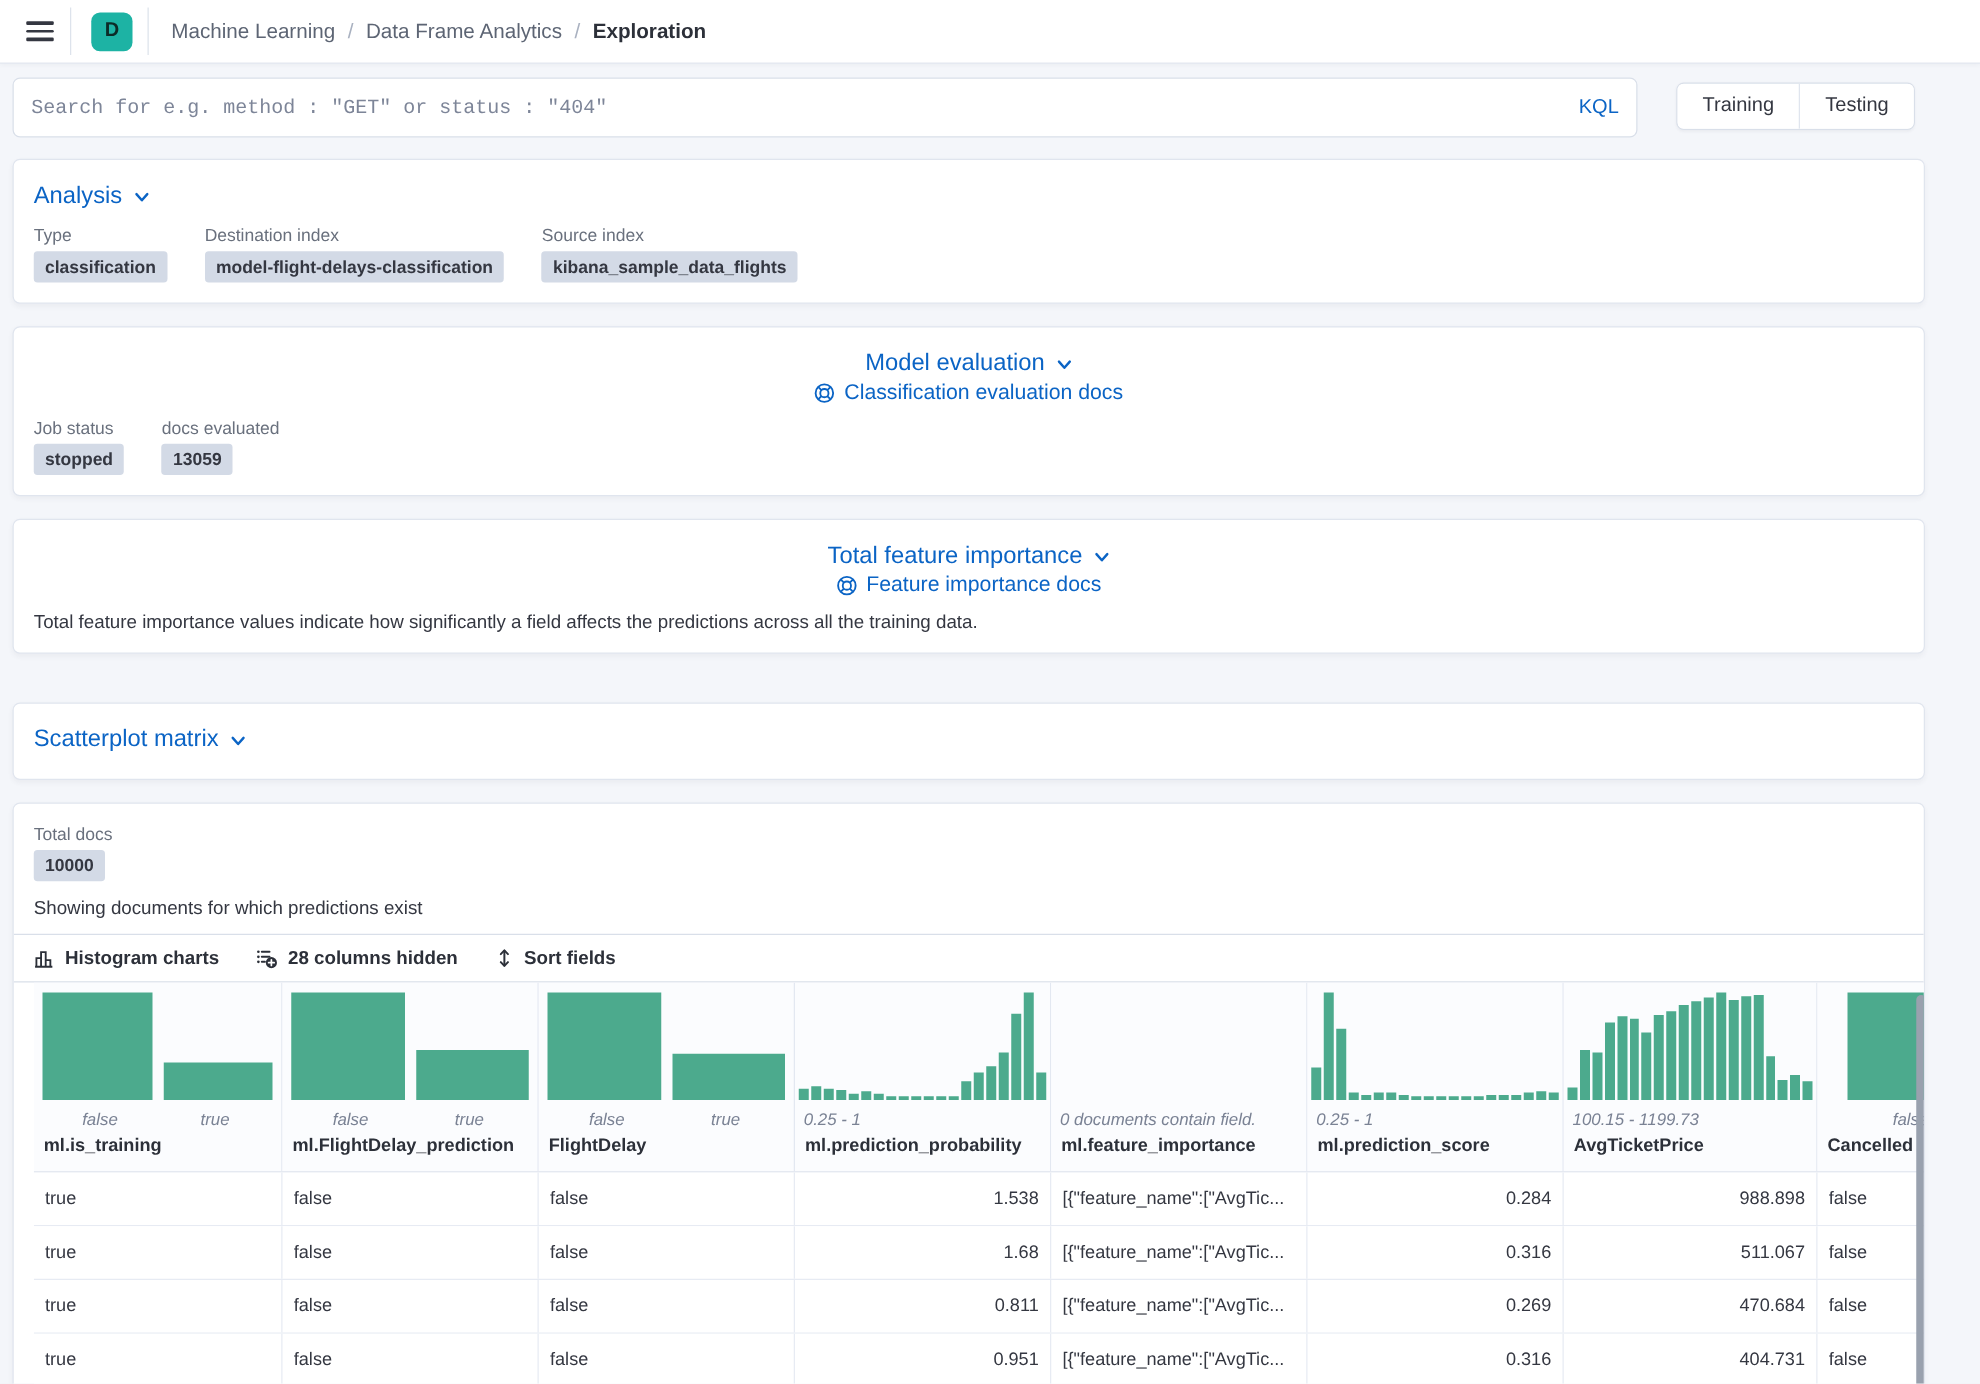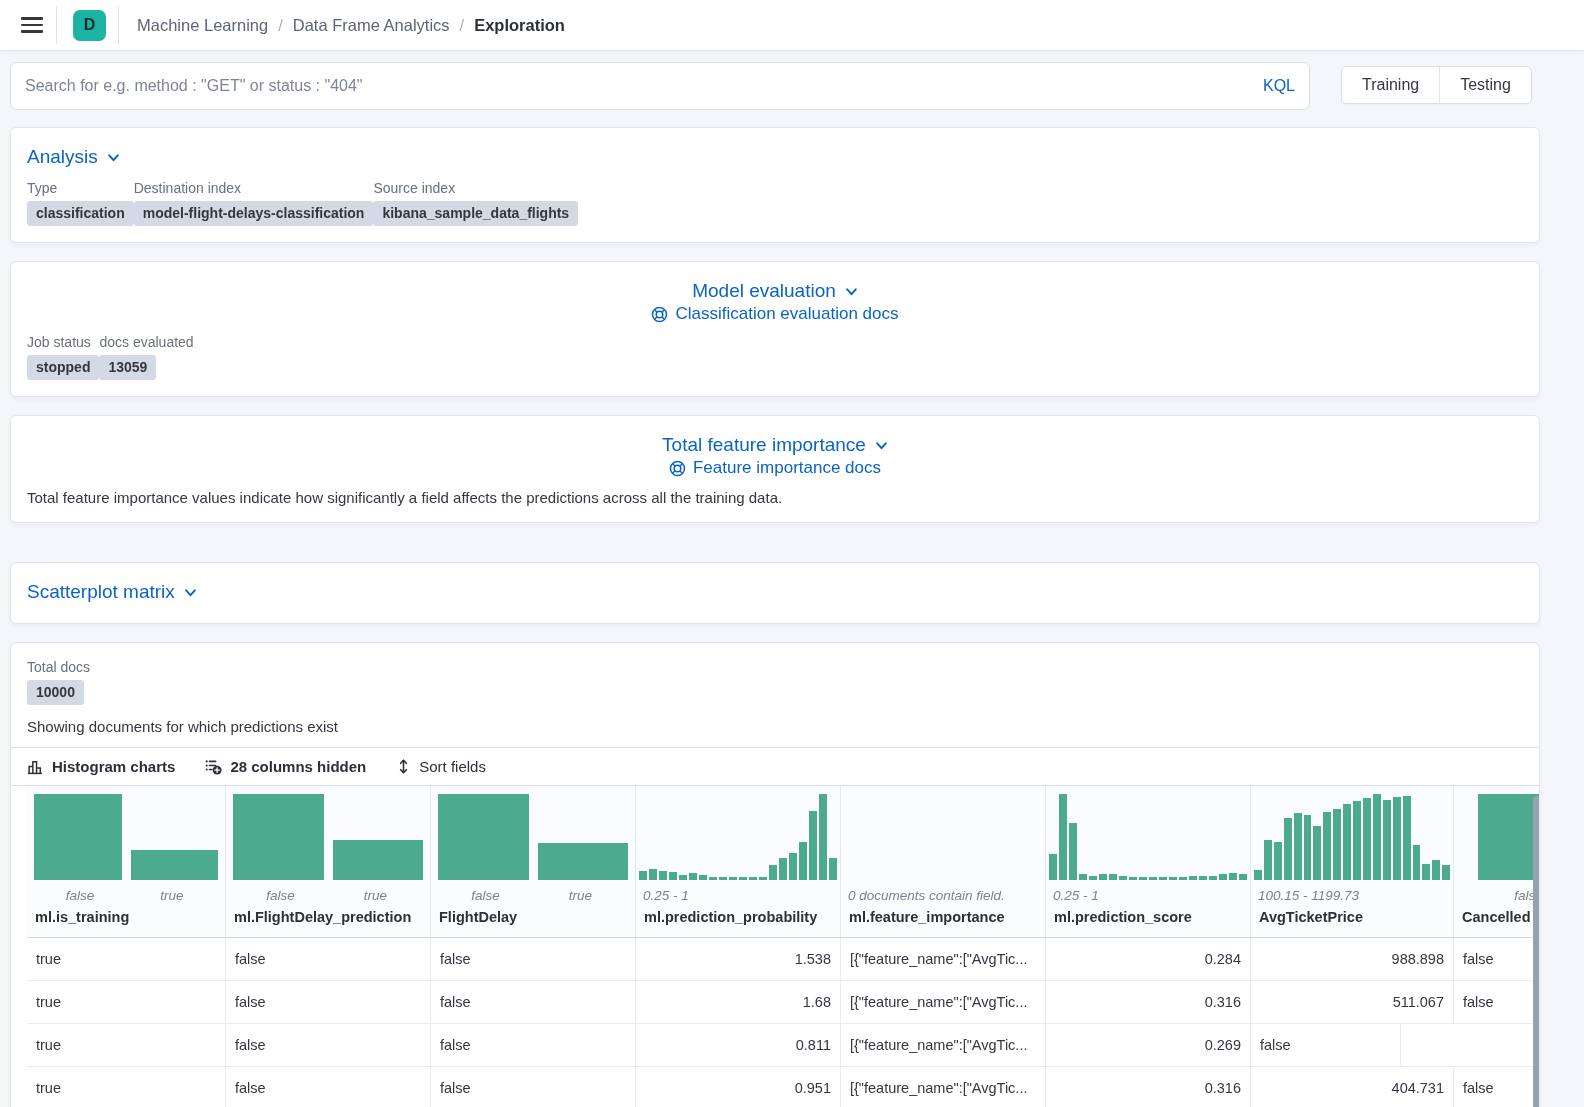--- a/index.html
+++ b/index.html
@@ -28,56 +28,56 @@
   .crumb.current { color: #2c3039; font-weight: 700; cursor: default; }
   
   .content { padding: 12px 0 0 10px; width: 1540px; }
   .search-row { display: flex; align-items: flex-start; margin-bottom: 17px; }
   .search-box {
     width: 1300px; height: 48px; background: #fff; border: 1px solid #d9dfe9; border-radius: 6px;
     display: flex; align-items: center; padding: 0 14px;
   }
   .search-box input {
     flex: 1; border: none; outline: none; font-size: 16px; color: #343741; background: transparent;
-    font-family: Liberation Sans, sans-serif;
+    font-family: Liberation Mono, monospace;
   }
   .search-box input::placeholder { color: #7d8598; opacity: 1; }
   .kql-link { color: #0b64c5; font-size: 16px; margin-left: 12px; cursor: pointer; }
   .filter-group {
     margin-left: 31px; margin-top: 4px; display: flex; height: 38px; background: #fff;
     border: 1px solid #d9dfe9; border-radius: 6px; overflow: hidden; box-shadow: 0 1px 2px rgba(50,60,80,.05);
   }
   .filter-btn { padding: 0 20px; font-size: 16px; color: #343741; background: #fff; border: none; cursor: pointer; font-family: "Liberation Sans", sans-serif; }
   .filter-btn + .filter-btn { border-left: 1px solid #e0e5ee; }
   
   .panel {
     background: #fff; border: 1px solid #e0e5ee; border-radius: 6px;
     box-shadow: 0 2px 4px rgba(50,60,80,.05); padding: 16px; margin-bottom: 18px;
   }
   .panel-title-row { display: flex; align-items: center; justify-content: space-between; flex-direction: column; }
   .panel-title { display: flex; align-items: center; gap: 9px; color: #0b64c5; font-size: 19px; font-weight: 500; cursor: pointer; line-height: 26px; }
   .doc-link { display: flex; align-items: center; gap: 7px; color: #0b64c5; font-size: 17px; cursor: pointer; }
-  .fields-row { display: flex; margin-top: 10px; }
+  .fields-row { display: flex; gap: 30px; margin-top: 10px; }
   .field-label { font-size: 14px; color: #69707d; margin-bottom: 5px; }
   .badge {
     display: inline-block; background: #d3dae6; color: #343741; font-weight: 700; font-size: 14px;
     border-radius: 3px; padding: 4px 9px; line-height: 17px;
   }
   .panel-desc { margin-top: 11px; font-size: 15px; color: #343741; }
   .panel.tfi { margin-bottom: 39px; }
   .panel.scatter { margin-bottom: 18px; padding-bottom: 18px; }
   
   .panel.results { padding: 16px 0 0 0; height: 640px; overflow: hidden; }
   .results-inner { padding: 0 16px; }
   .subtitle { font-size: 15px; color: #343741; margin-top: 13px; margin-bottom: 12px; }
   .grid-toolbar {
     border-top: 1px solid #d9dfe9; border-bottom: 1px solid #d9dfe9;
     display: flex; align-items: center; gap: 30px; height: 39px; padding-left: 16px;
   }
-  .toolbar-btn { display: flex; align-items: center; gap: 8px; font-size: 15px; color: #2c3039; cursor: pointer; }
+  .toolbar-btn { display: flex; align-items: center; gap: 8px; font-size: 15px; color: #2c3039; cursor: pointer; font-weight: bold; }
   .toolbar-btn.bold { font-weight: 700; }
   
   .grid-wrap { position: relative; margin-left: 16px; width: 1520px; overflow: hidden; }
   .grid-header { display: flex; border-bottom: 1px solid #d3dae6; }
   .ghcell {
     flex: 0 0 auto; background: #fbfcfe; border-right: 1px solid #e3e8f1;
     padding: 8px 0 8px 0;
   }
   .hist { height: 86px; display: flex; align-items: flex-end; }
   .hist.cat { gap: 9px; padding: 0 7px; }
@@ -433,20 +433,21 @@
               <div class="gcell right" style="width: 203px;">511.067</div>
               <div class="gcell" style="width: 150px;">false</div>
             </div>
             <div class="grid-row">
               <div class="gcell" style="width: 199px;">true</div>
               <div class="gcell" style="width: 205px;">false</div>
               <div class="gcell" style="width: 205px;">false</div>
               <div class="gcell right" style="width: 205px;">0.811</div>
               <div class="gcell" style="width: 205px;">[{"feature_name":["AvgTic...</div>
               <div class="gcell right" style="width: 205px;">0.269</div>
+              <div class="gcell right" style="width: 203px;">470.684</div>
               <div class="gcell" style="width: 150px;">false</div>
             </div>
             <div class="grid-row">
               <div class="gcell" style="width: 199px;">true</div>
               <div class="gcell" style="width: 205px;">false</div>
               <div class="gcell" style="width: 205px;">false</div>
               <div class="gcell right" style="width: 205px;">0.951</div>
               <div class="gcell" style="width: 205px;">[{"feature_name":["AvgTic...</div>
               <div class="gcell right" style="width: 205px;">0.316</div>
               <div class="gcell right" style="width: 203px;">404.731</div>

